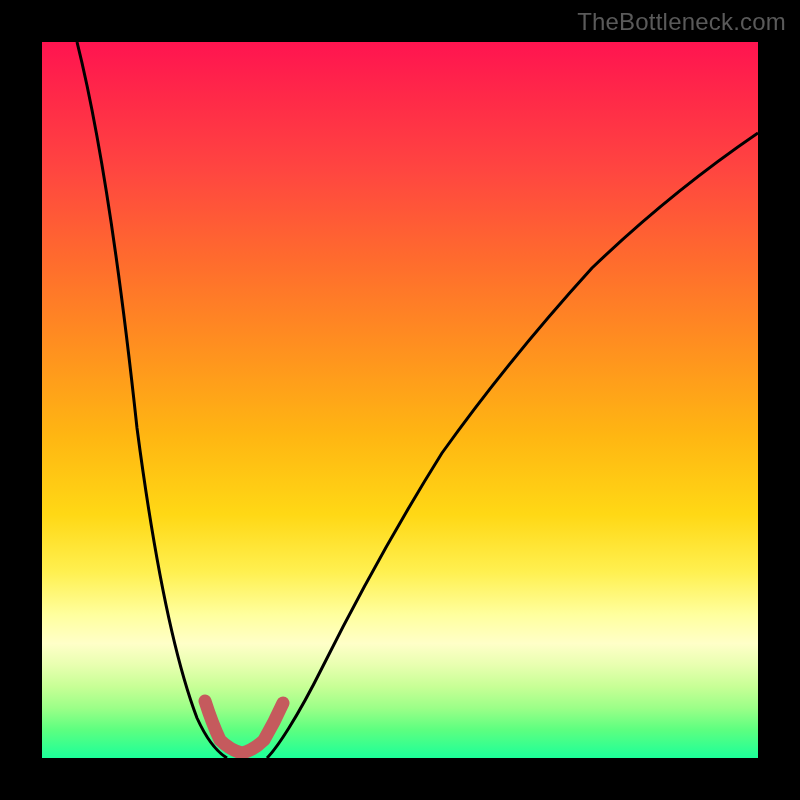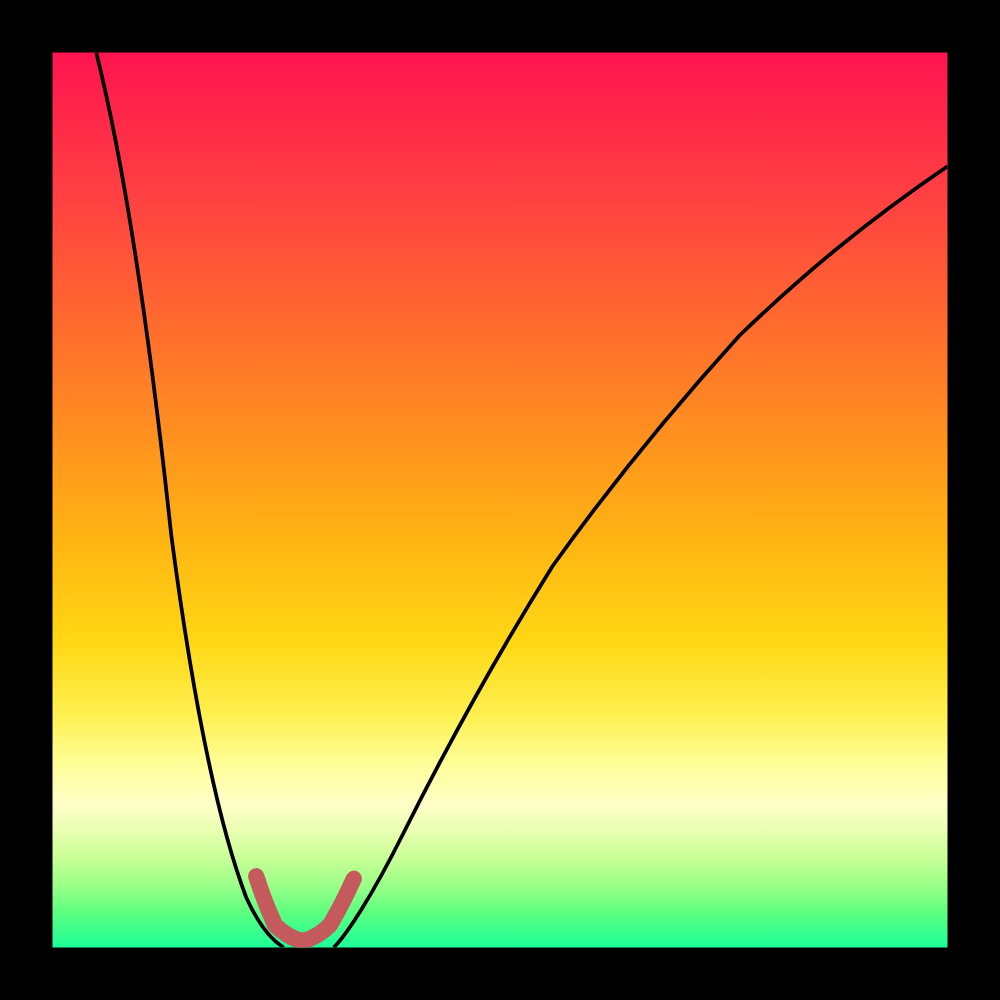--- a/index.html
+++ b/index.html
@@ -80,13 +80,14 @@
                C 110 500, 130 610, 155 676
                C 165 698, 175 710, 185 716"></path>
 
       <path fill="none" stroke="#000" stroke-width="3" d="M 225 716
                C 235 706, 255 676, 280 626
                C 310 566, 350 491, 400 411
                C 450 341, 500 281, 550 226
                C 600 178, 650 136, 716 91"></path>
     </svg>
   </div>
+  <div class="watermark">TheBottleneck.com</div>
 </div>
 
 </body></html>

